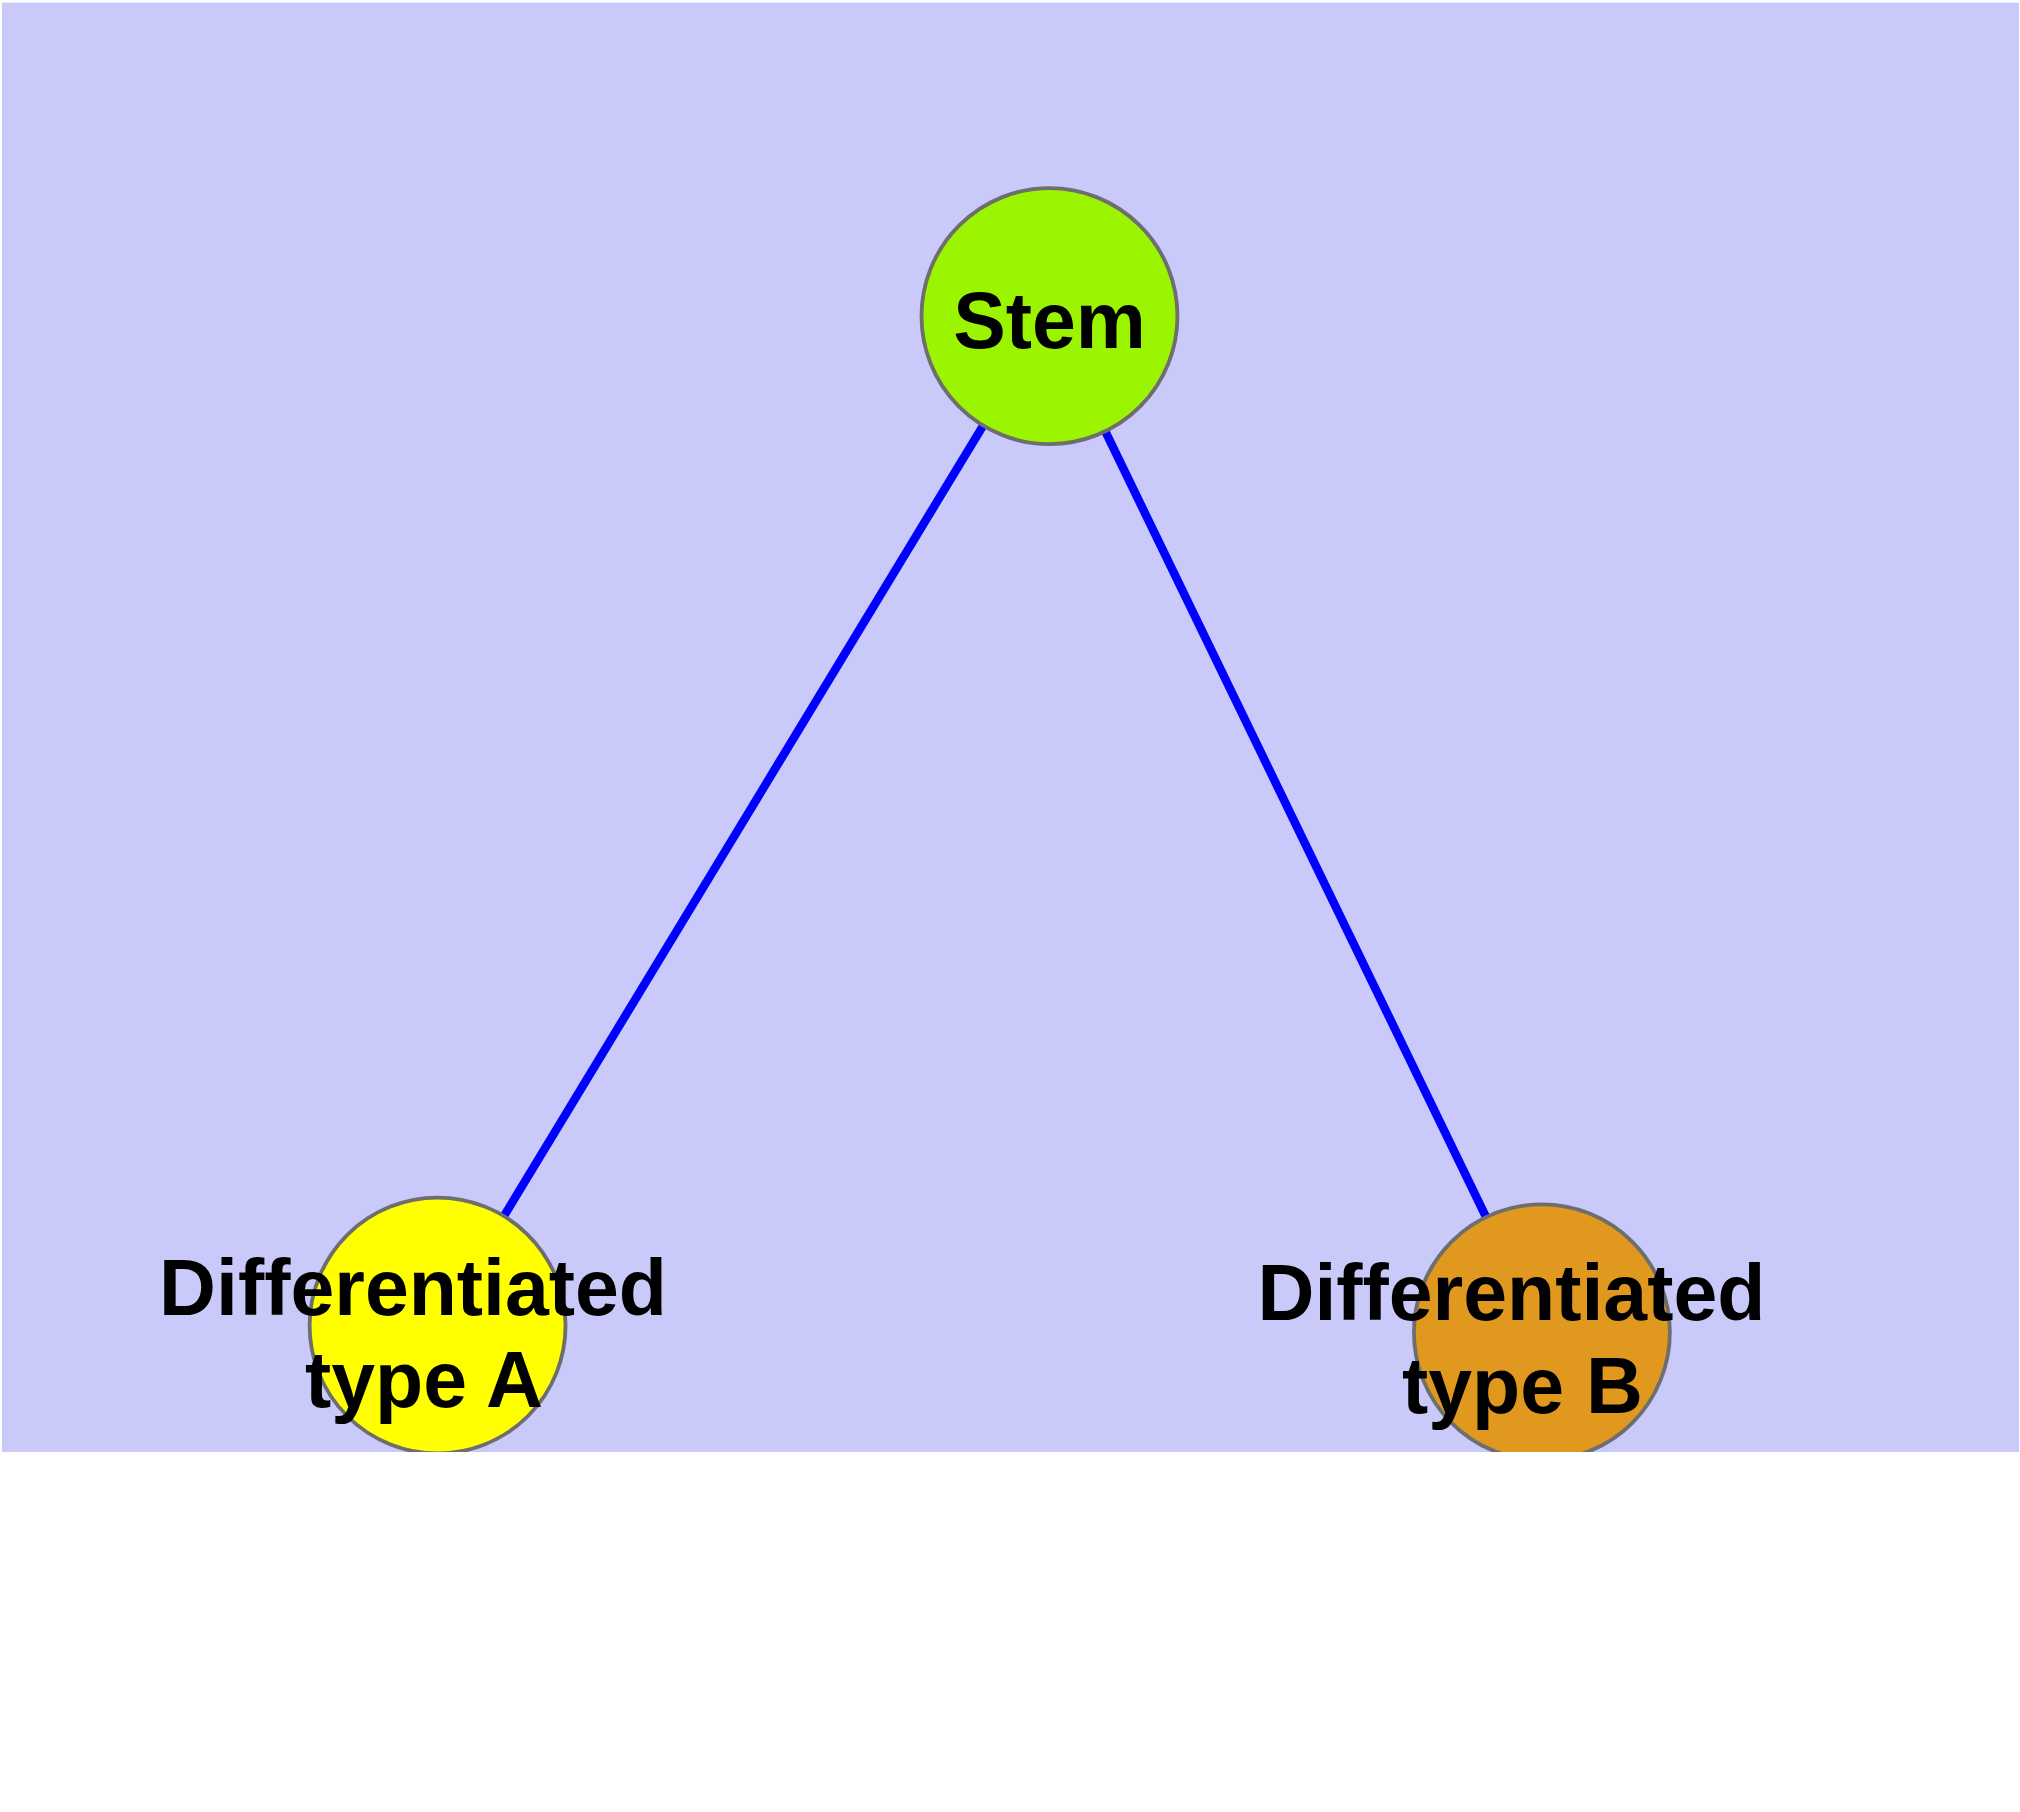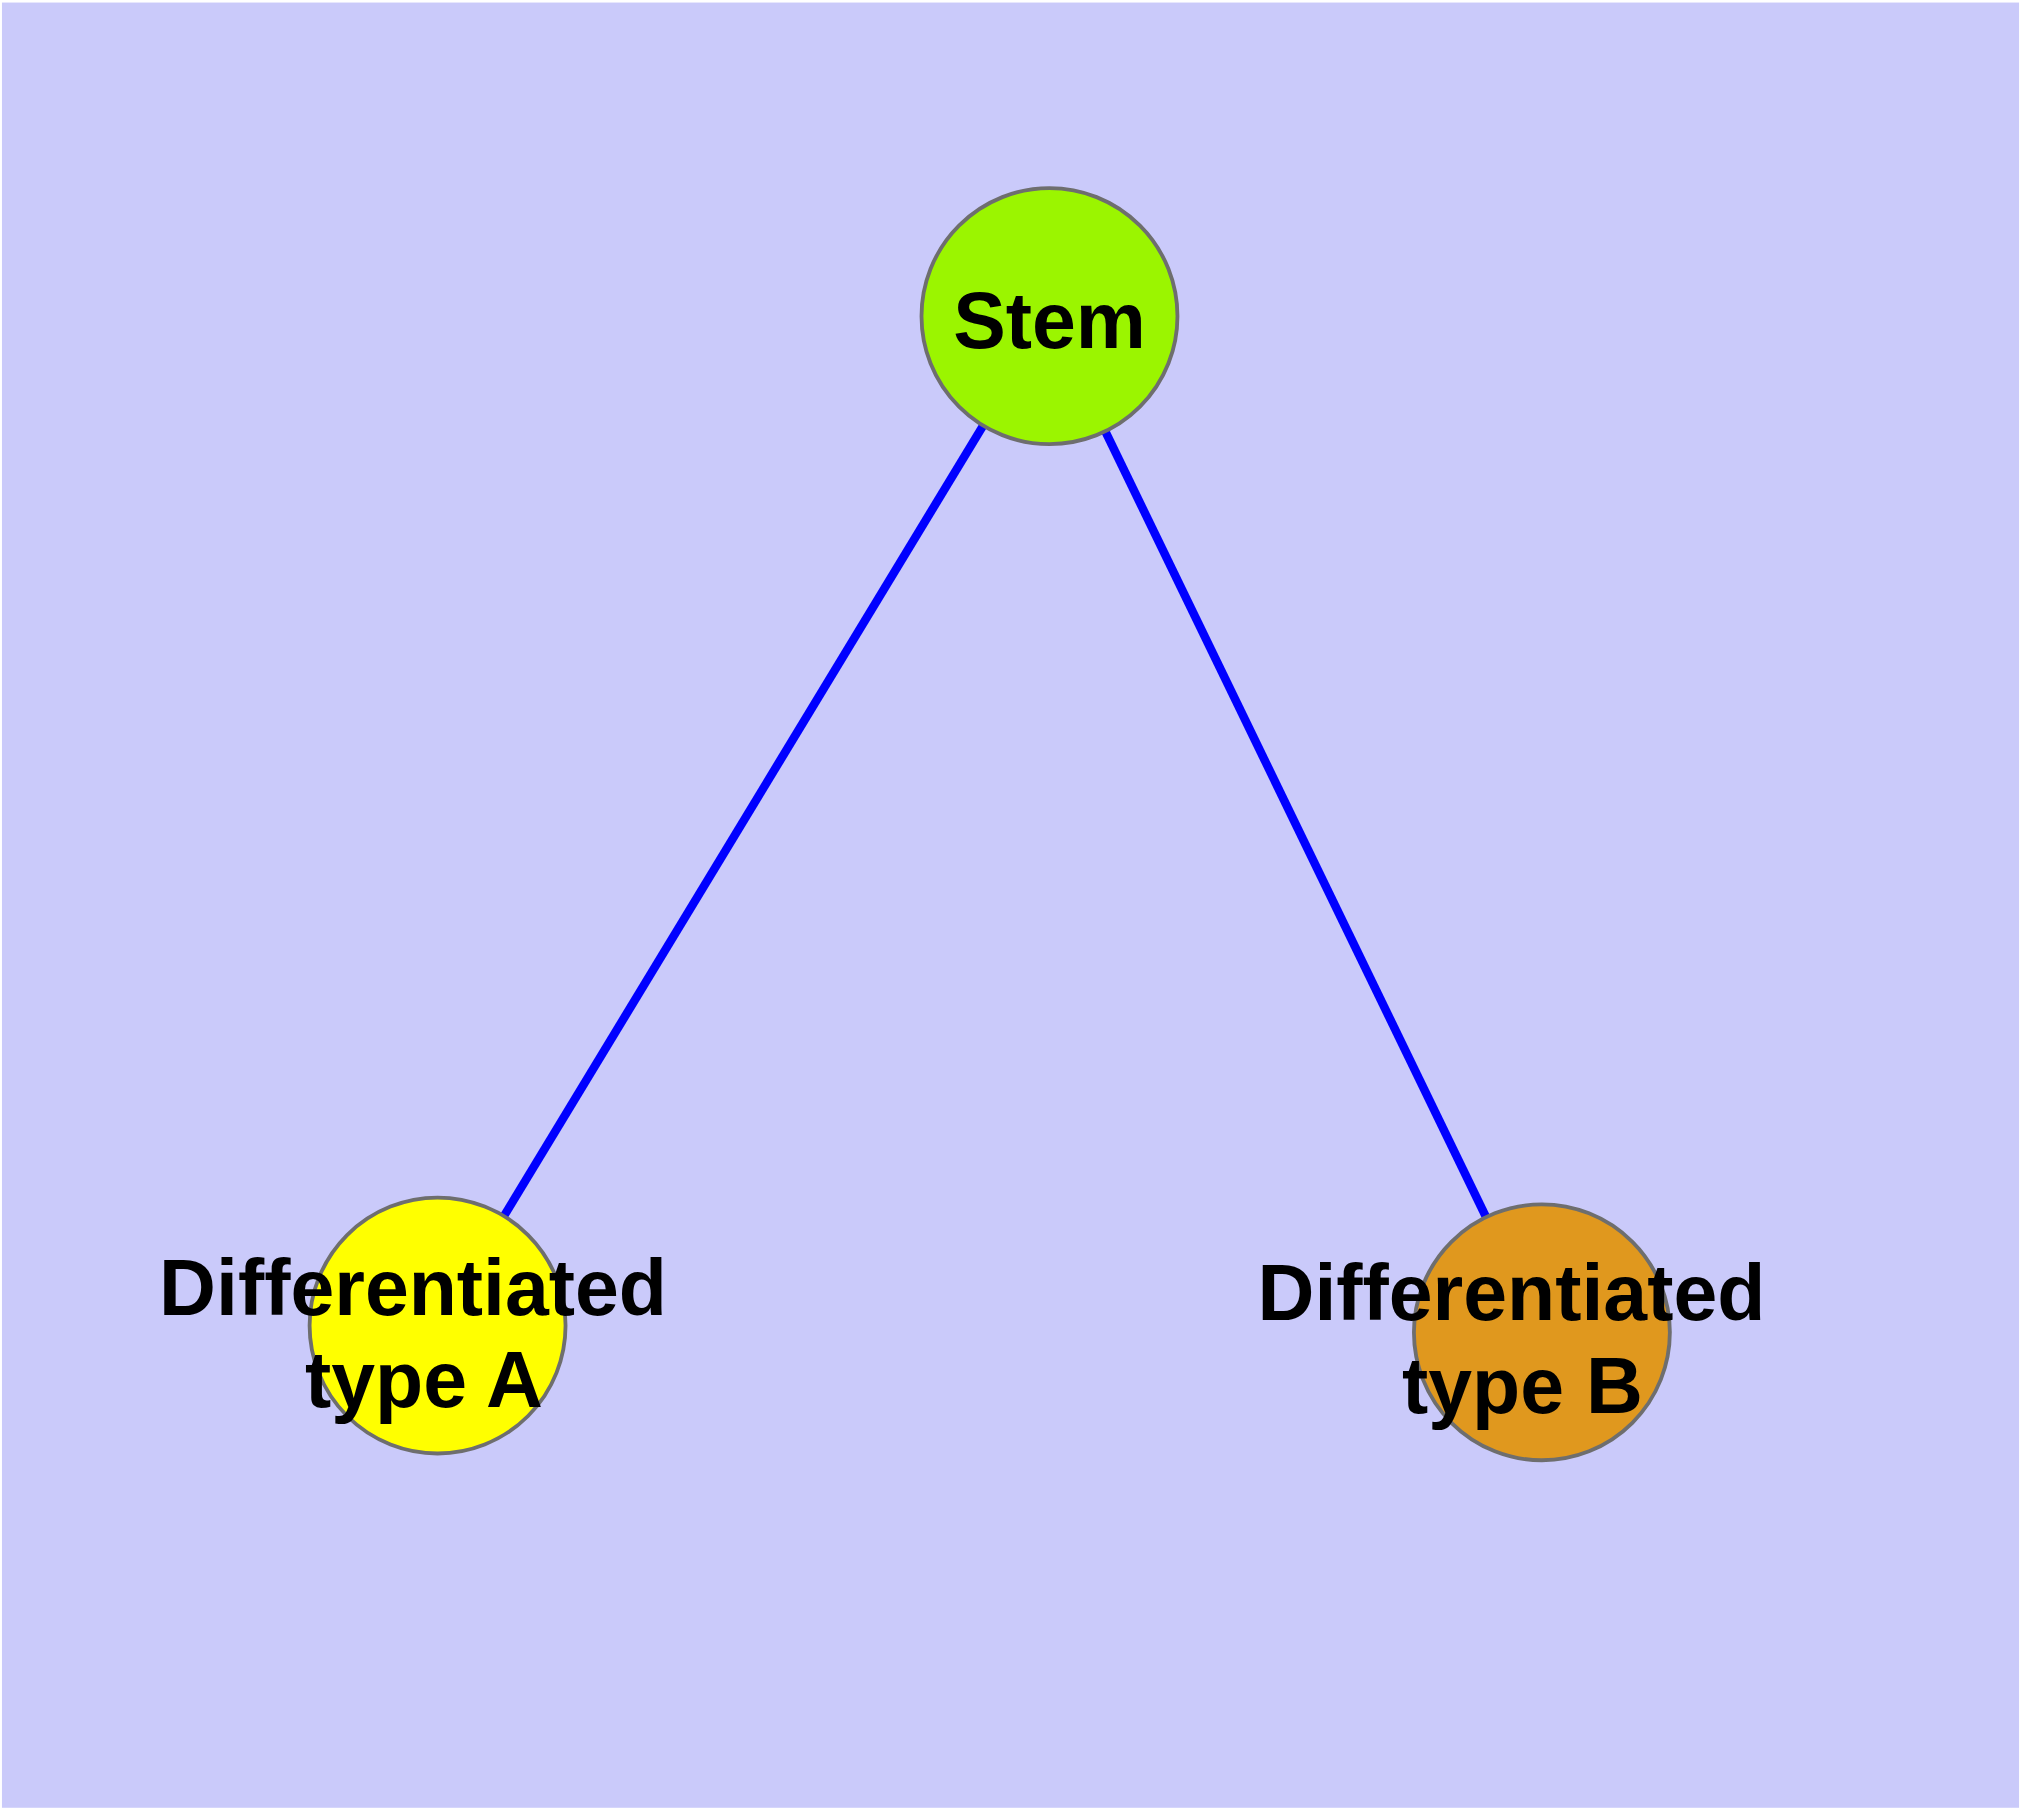--- a/index.html
+++ b/index.html
@@ -3,21 +3,21 @@
 <meta charset="utf-8">
 <style>
   html, body {
     margin: 0;
     padding: 0;
     background: #ffffff;
   }
   .canvas-wrap {
     position: relative;
     width: 2021px;
-    height: 1812px;
+    height: 1452px;
     text-align: right;
   }
   svg.graph {
     display: block;
     width: 2021px;
     height: 1812px;
   }
   text.node-label {
     font-family: "Liberation Sans", "DejaVu Sans", sans-serif;
     font-weight: bold;

